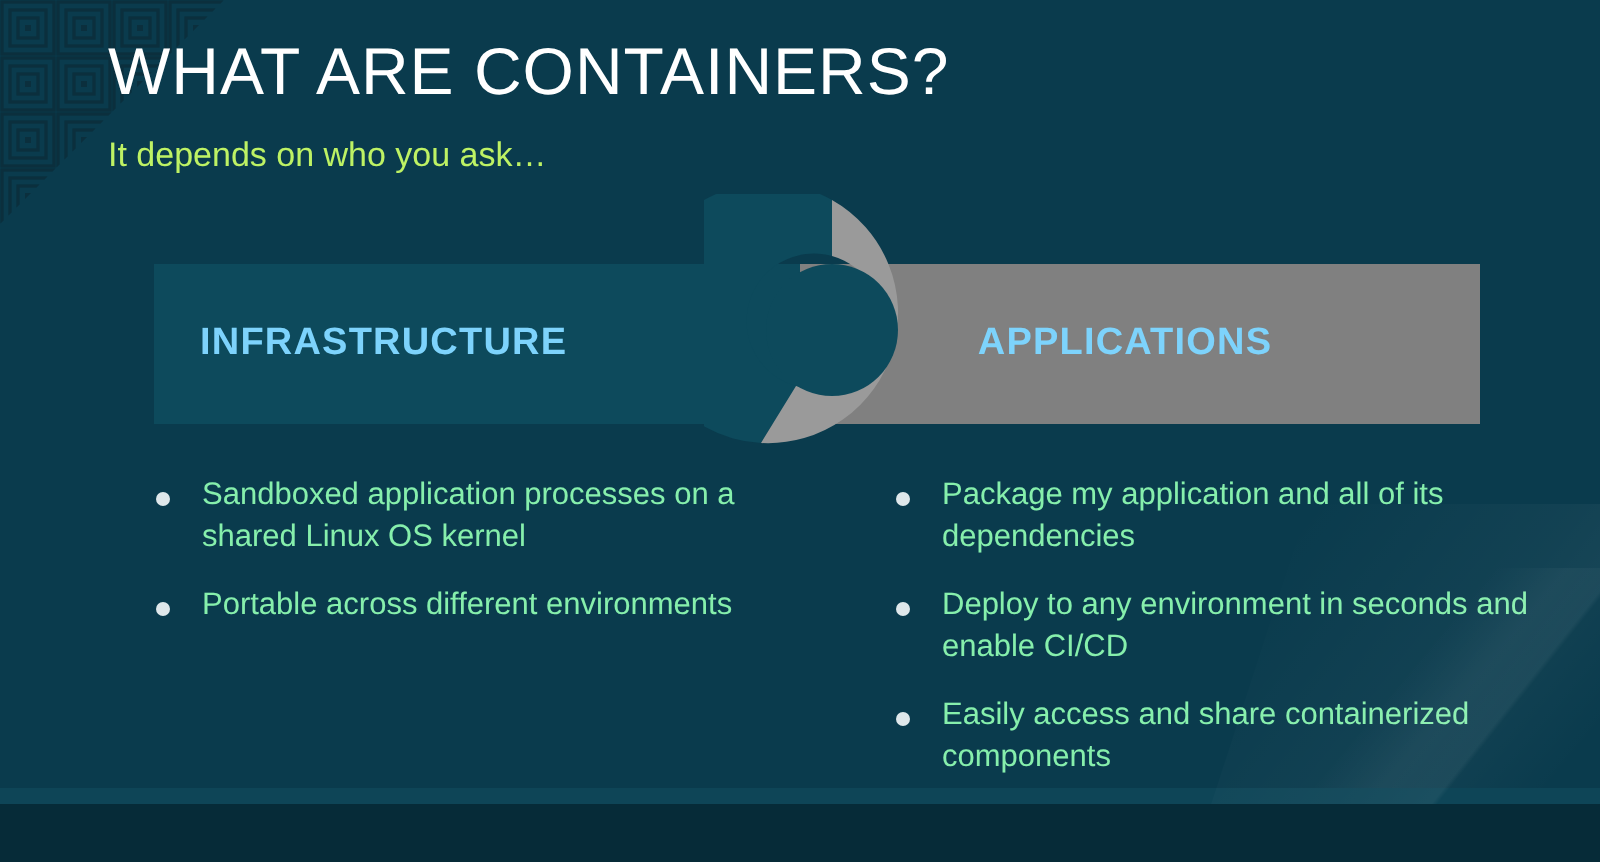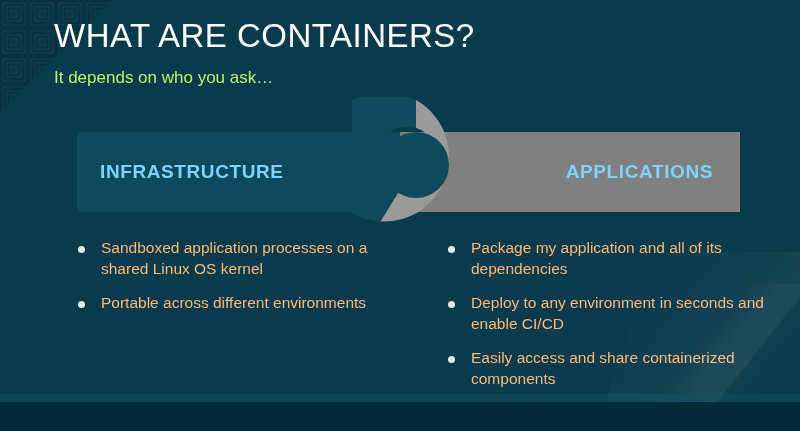--- a/index.html
+++ b/index.html
@@ -112,21 +112,21 @@
     position: absolute;
     top: 37px;
     height: 80px;
     line-height: 80px;
     color: #7dd3fc;
     font-size: 19px;
     font-weight: 700;
     letter-spacing: 0.6px;
   }
   .label-left  { left: 100px; }
-  .label-right { left: 448px; width: 265px; text-align: right; }
+  .label-right { left: 430px; width: 265px; text-align: center; }
 
   .donut {
     position: absolute;
     left: 352px;
     top: 2px;
     width: 128px;
     height: 136px;
   }
   .donut svg { display: block; }
 
@@ -146,21 +146,21 @@
   .bullet-dot {
     flex: 0 0 auto;
     width: 7px;
     height: 7px;
     border-radius: 50%;
     background: #dfe8eb;
     margin-top: 8px;
     margin-right: 16px;
   }
   .bullet-text {
-    color: #fdba74;
+    color: #86efac;
     font-size: 15.5px;
     line-height: 1.33;
     font-weight: 400;
   }
 </style>
 </head>
 <body>
 
 <div id="slide">
 

